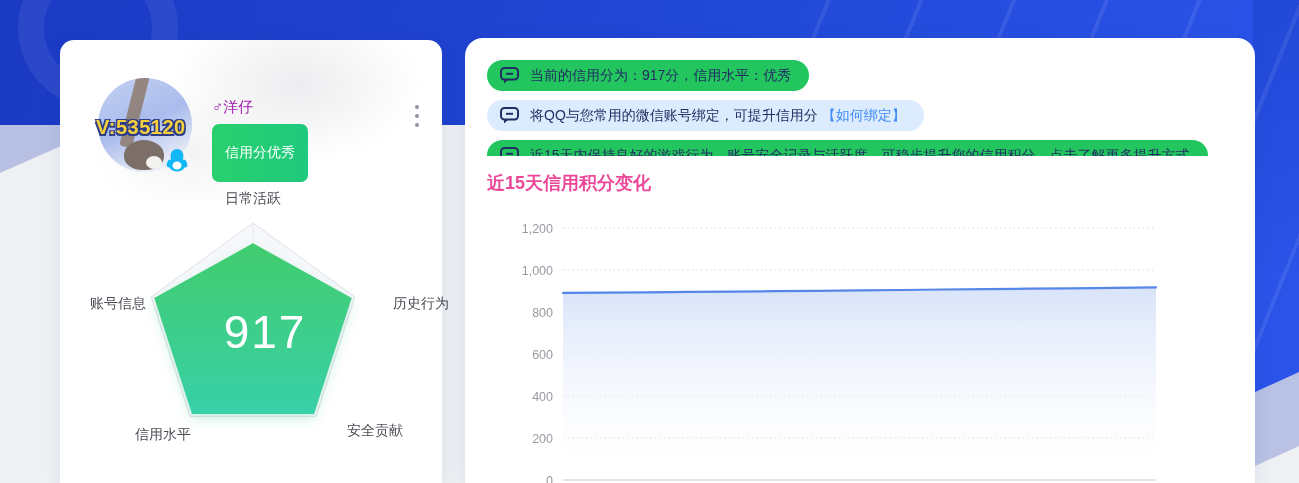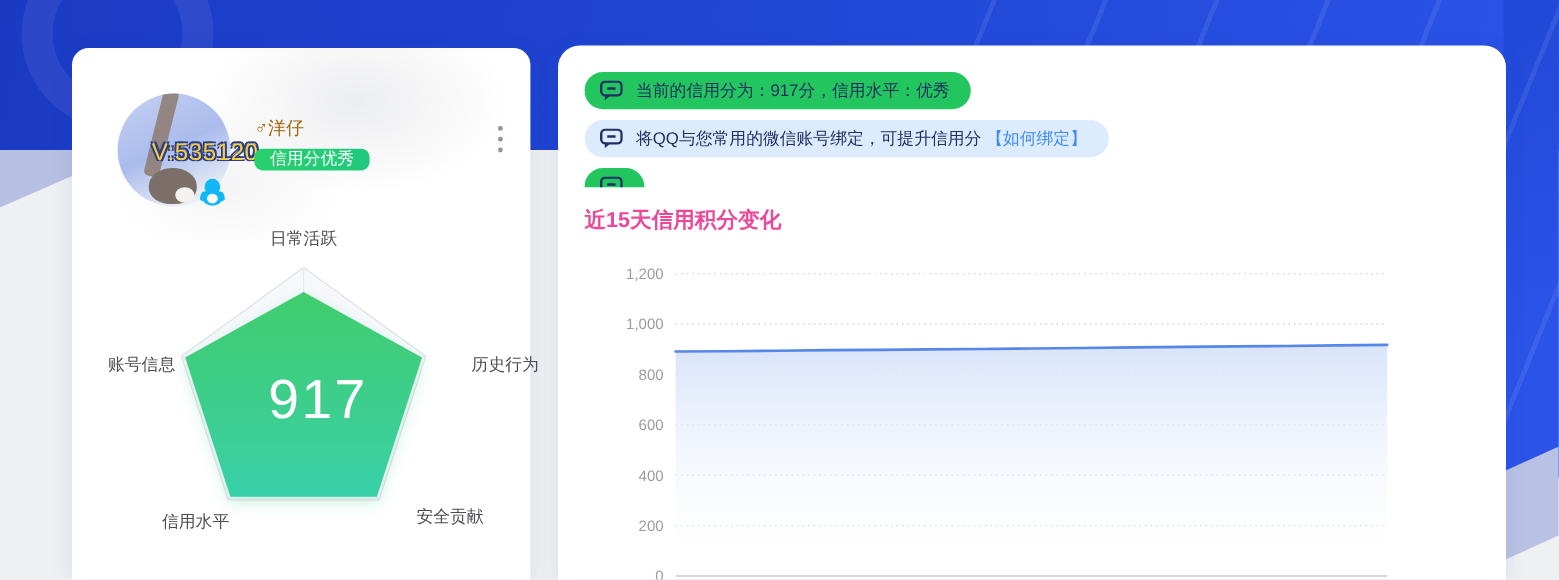--- a/index.html
+++ b/index.html
@@ -29,26 +29,26 @@
        background:radial-gradient(ellipse 180px 110px at 62% 28%, rgba(110,115,130,0.13), transparent 70%),
                   radial-gradient(ellipse 140px 90px at 34% 70%, rgba(110,115,130,0.08), transparent 70%); }
   #avatar { position:absolute; left:38px; top:38px; width:94px; height:94px; border-radius:50%; overflow:hidden;
             background:linear-gradient(155deg,#c3d0f0 0%,#aabced 48%,#eef1f7 88%); }
   .av-strap { position:absolute; left:30px; top:-4px; width:13px; height:74px; background:#8d7a6d;
               transform:rotate(14deg); opacity:.85; border-radius:4px; }
   .av-plush { position:absolute; left:26px; bottom:2px; width:40px; height:30px; background:#7c6e68;
               border-radius:50% 50% 45% 45%; }
   .av-plush::after { content:""; position:absolute; right:2px; bottom:1px; width:16px; height:13px;
               background:#f4f2ef; border-radius:50%; }
-  #avatar-watermark { position:absolute; left:36px; top:76px; width:150px; text-align:center;
-       font-size:20px; font-weight:400; letter-spacing:.5px; color:#f6d03c;
+  #avatar-watermark { position:absolute; left:36px; top:76px; width:150px; text-align:left;
+       font-size:20px; font-weight:700; letter-spacing:.5px; color:#f6d03c;
        text-shadow:-1.5px -1.5px 0 #2c3c86, 1.5px -1.5px 0 #2c3c86, -1.5px 1.5px 0 #2c3c86, 1.5px 1.5px 0 #2c3c86; }
   #qq-icon { position:absolute; left:106px; top:108px; }
-  #username { position:absolute; left:152px; top:58px; font-size:15px; color:#a16207; }
-  #credit-badge { position:absolute; left:152px; top:84px; padding:0 13px; border-radius:7px;
+  #username { position:absolute; left:152px; top:58px; font-size:15px; color:#a21caf; }
+  #credit-badge { position:absolute; left:152px; top:84px; padding:20px 13px; border-radius:7px;
        background:linear-gradient(90deg,#28d06d,#1fc97d); color:#fff; font-size:14px; }
   #kebab { position:absolute; left:351px; top:61px; display:flex; flex-direction:column; gap:5px;
            padding:4px; cursor:pointer; }
   #kebab i { width:4px; height:4px; border-radius:50%; background:#8d93a2; }
 
   .radar-label { position:absolute; font-size:14px; color:#4c4c55; width:80px; text-align:center; }
   #radar-score { position:absolute; left:0; top:265px; width:382px; text-align:center; color:#fff;
                  font-size:46px; font-weight:500; letter-spacing:2px; z-index:3;padding-left:28px; }
   #radar-svg { position:absolute; left:0; top:145px; z-index:2; }
 
@@ -154,20 +154,21 @@
       </svg>
       <span class="pill-text"><span>将QQ与您常用的微信账号绑定，可提升信用分</span><span class="pill-link">【如何绑定】</span></span>
     </div>
 
     <div class="pill gray">
       <svg width="19" height="17" viewBox="0 0 19 17">
         <rect x="1" y="1" width="17" height="11.5" rx="3.5" fill="none" stroke="#232e63" stroke-width="2"></rect>
         <line x1="6" y1="6.8" x2="13" y2="6.8" stroke="#232e63" stroke-width="2"></line>
         <path d="M4 12.5 L4 16.5 L8.5 12.5 Z" fill="#232e63"></path>
       </svg>
+      <span class="pill-text">近15天内保持良好的游戏行为、账号安全记录与活跃度，可稳步提升您的信用积分，点击了解更多提升方式</span>
     </div>
   </div>
 
   <div id="section-title">近15天信用积分变化</div>
 
   <svg id="line-svg" width="790" height="295" viewBox="0 0 790 295">
     <defs>
       <linearGradient id="areaGrad" x1="0" y1="0" x2="0" y2="1">
         <stop offset="0%" stop-color="#d7e3fa" stop-opacity="0.97"></stop>
         <stop offset="45%" stop-color="#e8eefb" stop-opacity="0.55"></stop>

